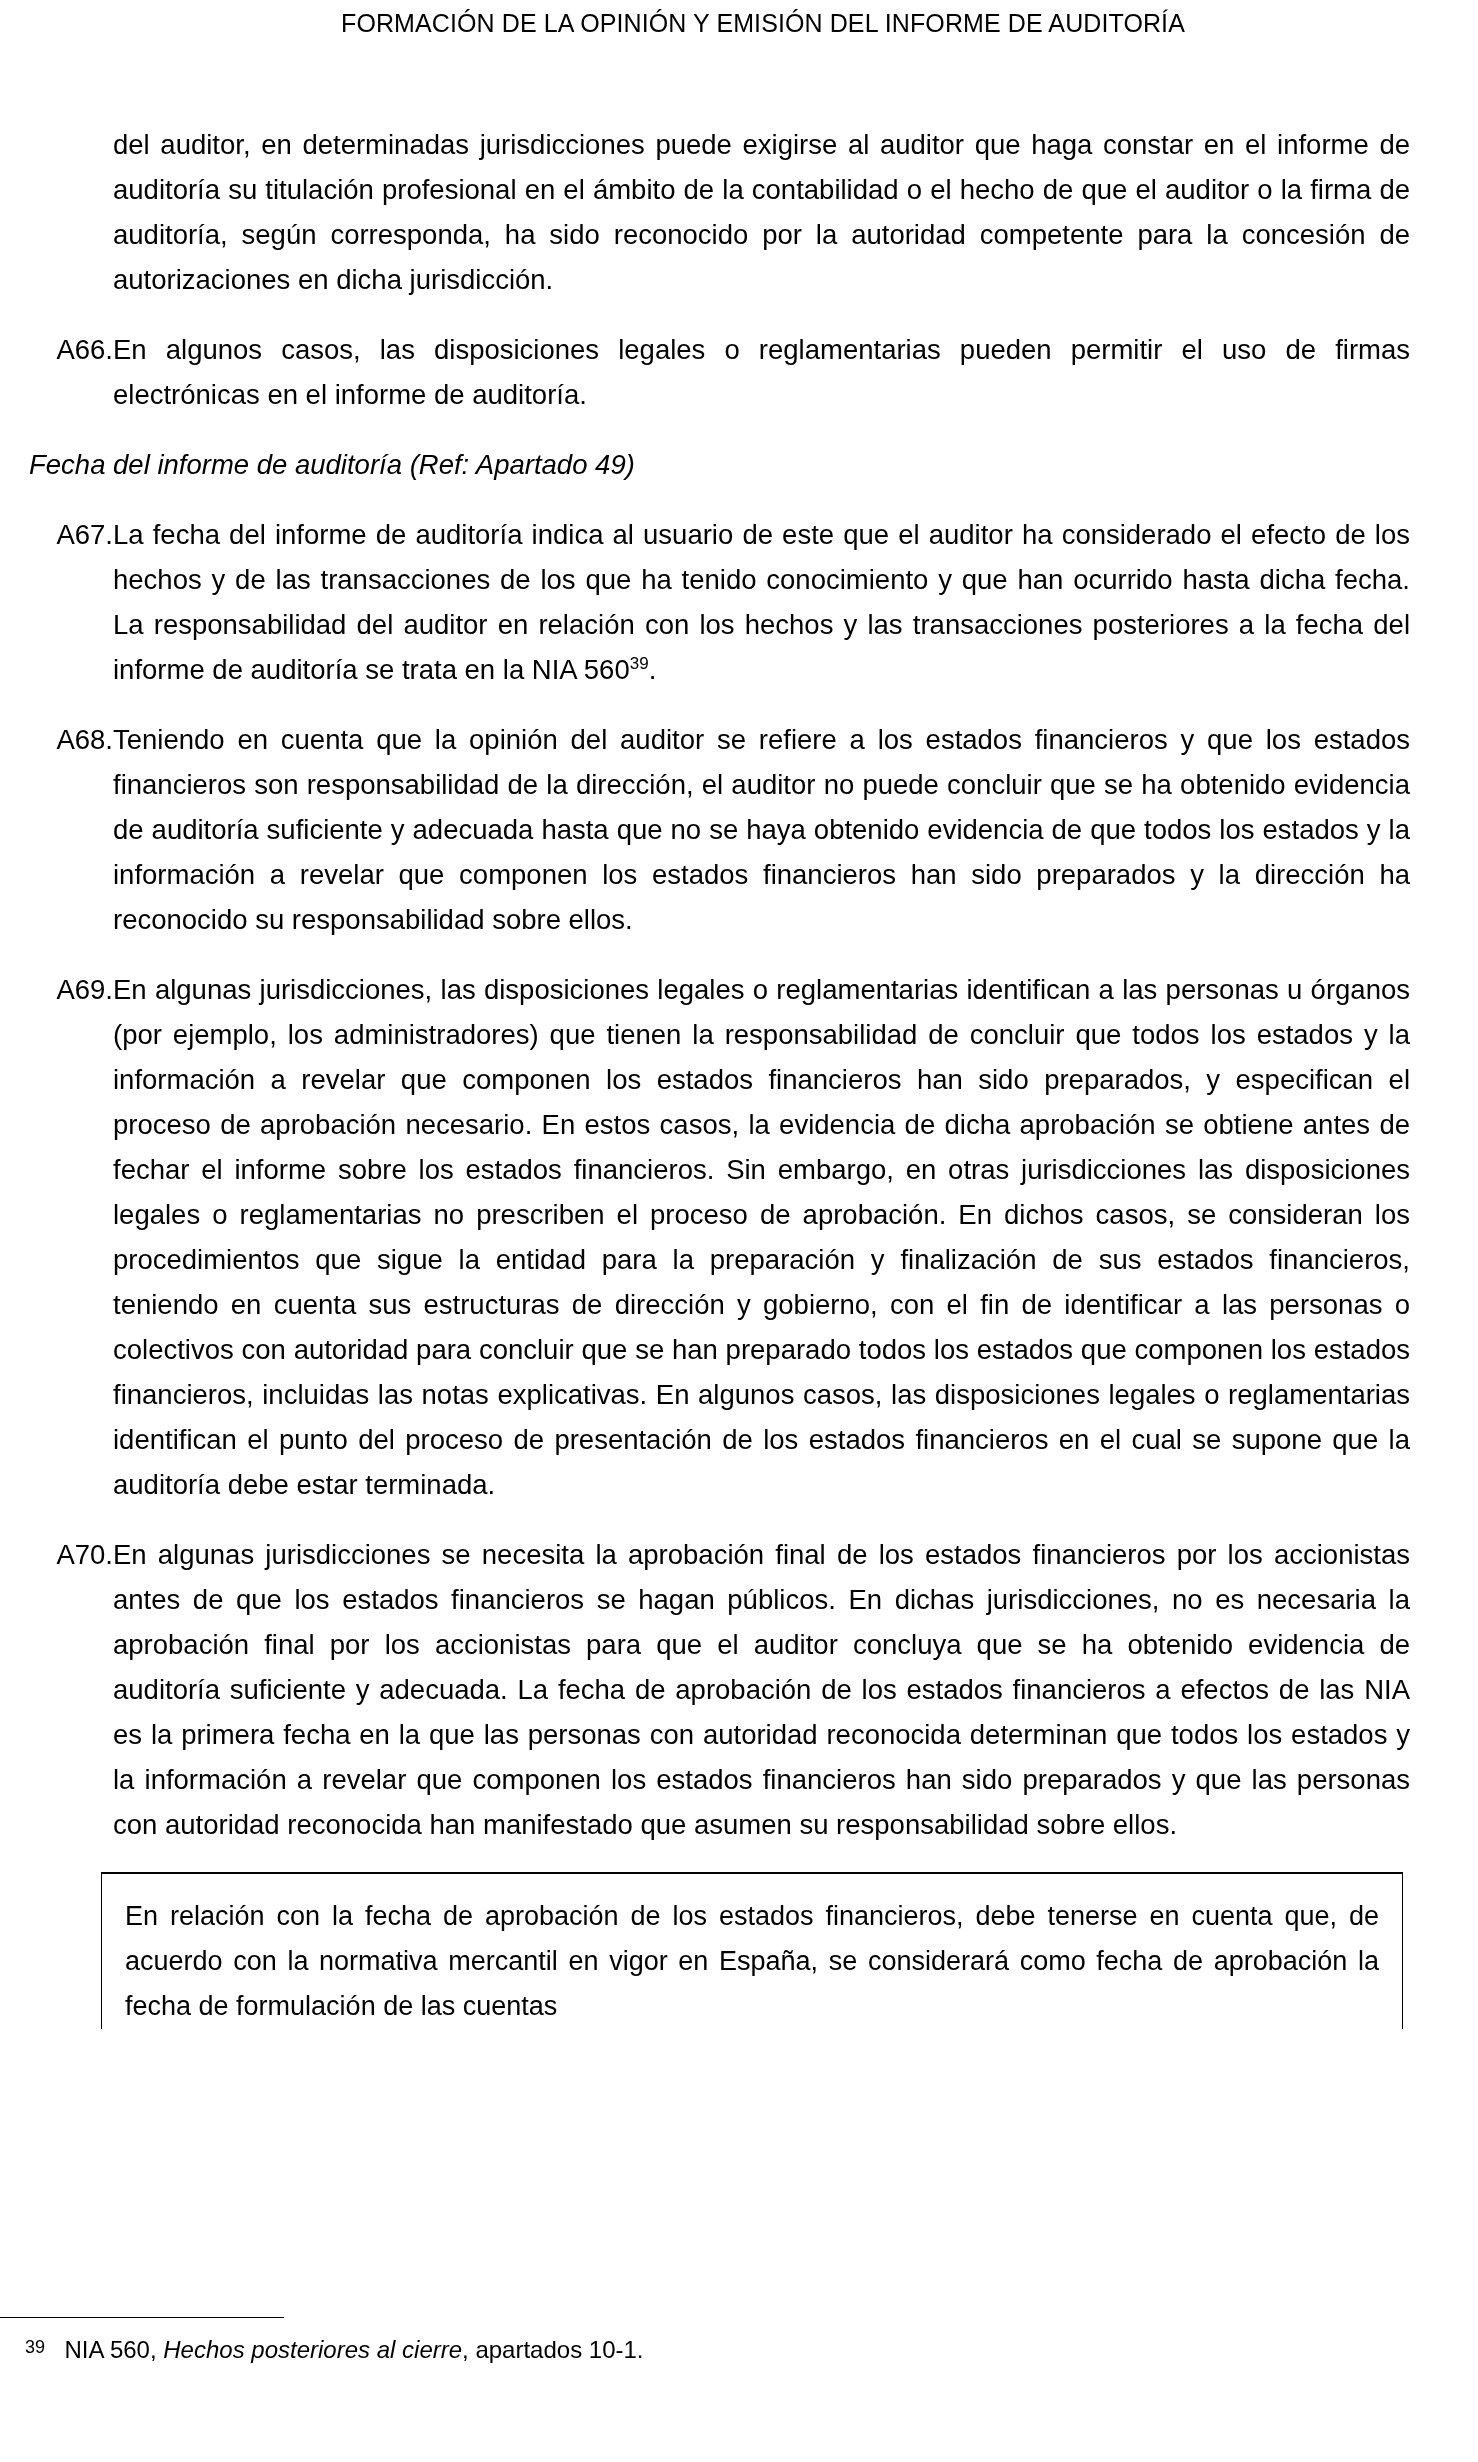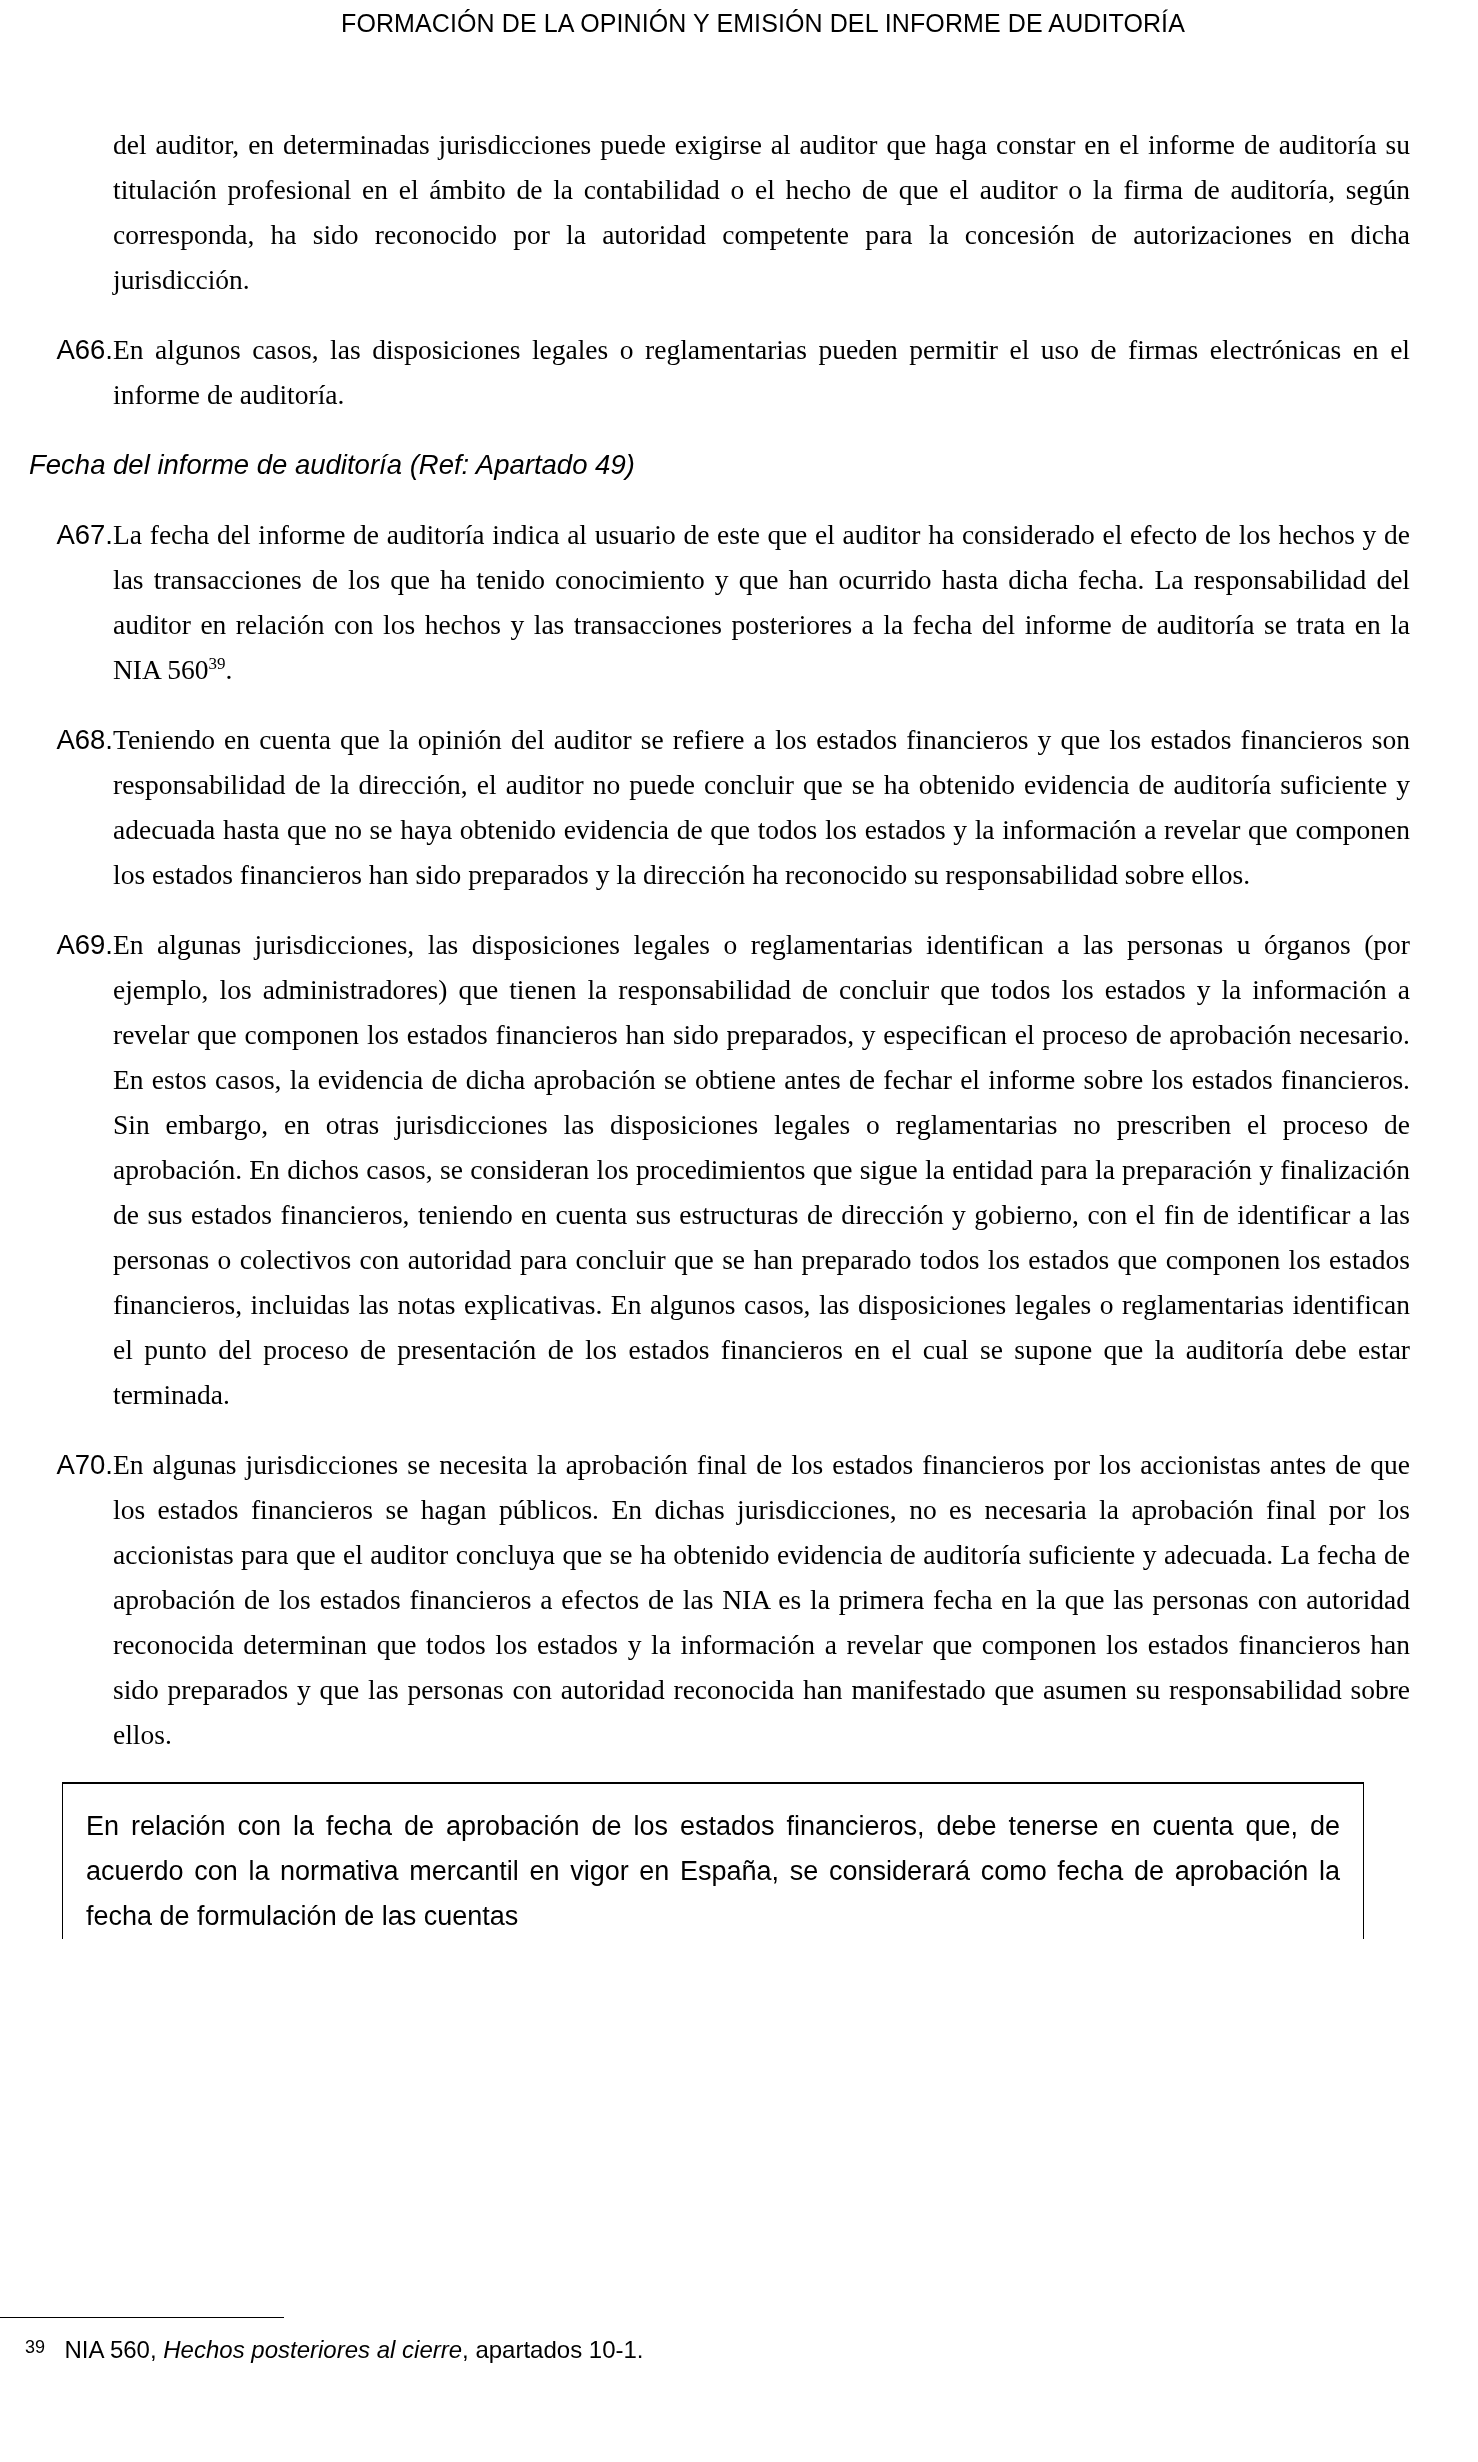--- a/index.html
+++ b/index.html
@@ -60,21 +60,20 @@
     text-align: right;
     white-space: nowrap;
   }
   .para .body {
     flex: 1 1 auto;
     font-size: 27.5px;
     line-height: 45px;
     text-align: justify;
     text-justify: inter-word;
     hyphens: none;
-    font-family: Liberation Serif, serif;
   }
   
   .para.nolabel .label {
     visibility: hidden;
   }
 
   .section-head {
     font-size: 27.5px;
     line-height: 45px;
     margin: 0 0 25px 0;
@@ -83,21 +82,21 @@
   }
 
   sup.fnref {
     font-size: 17px;
     line-height: 0;
     vertical-align: 9.8px;
   }
 
   
   .callout {
-    margin: 7px 0 0 33px;
+    margin: 7px 0 0 72px;
     width: 1302px;
     box-sizing: border-box;
     border: 0.9px solid #000000;
     border-top: 2.7px solid #000000;
     border-bottom: none;
     padding: 19.5px 23px 0 23px;
   }
   .callout-text {
     font-size: 27px;
     line-height: 45px;

